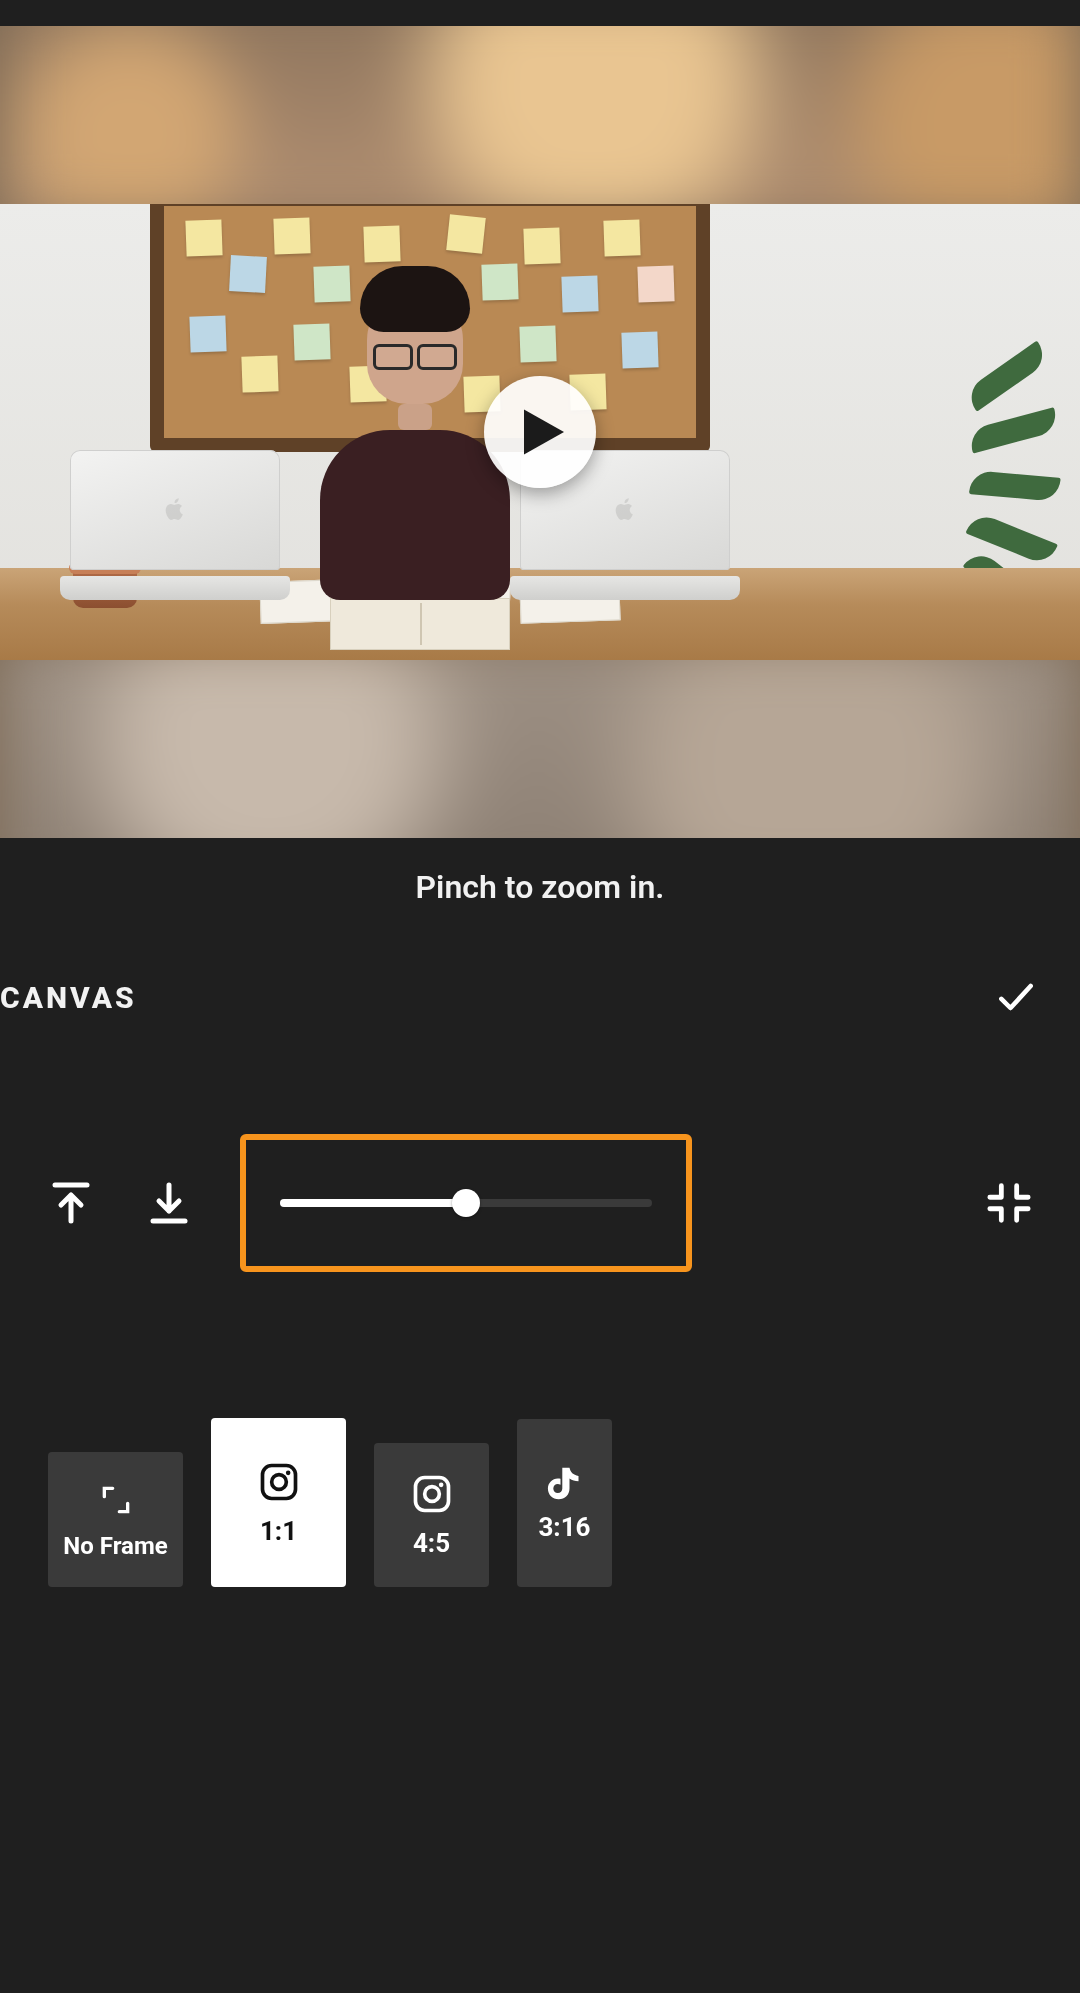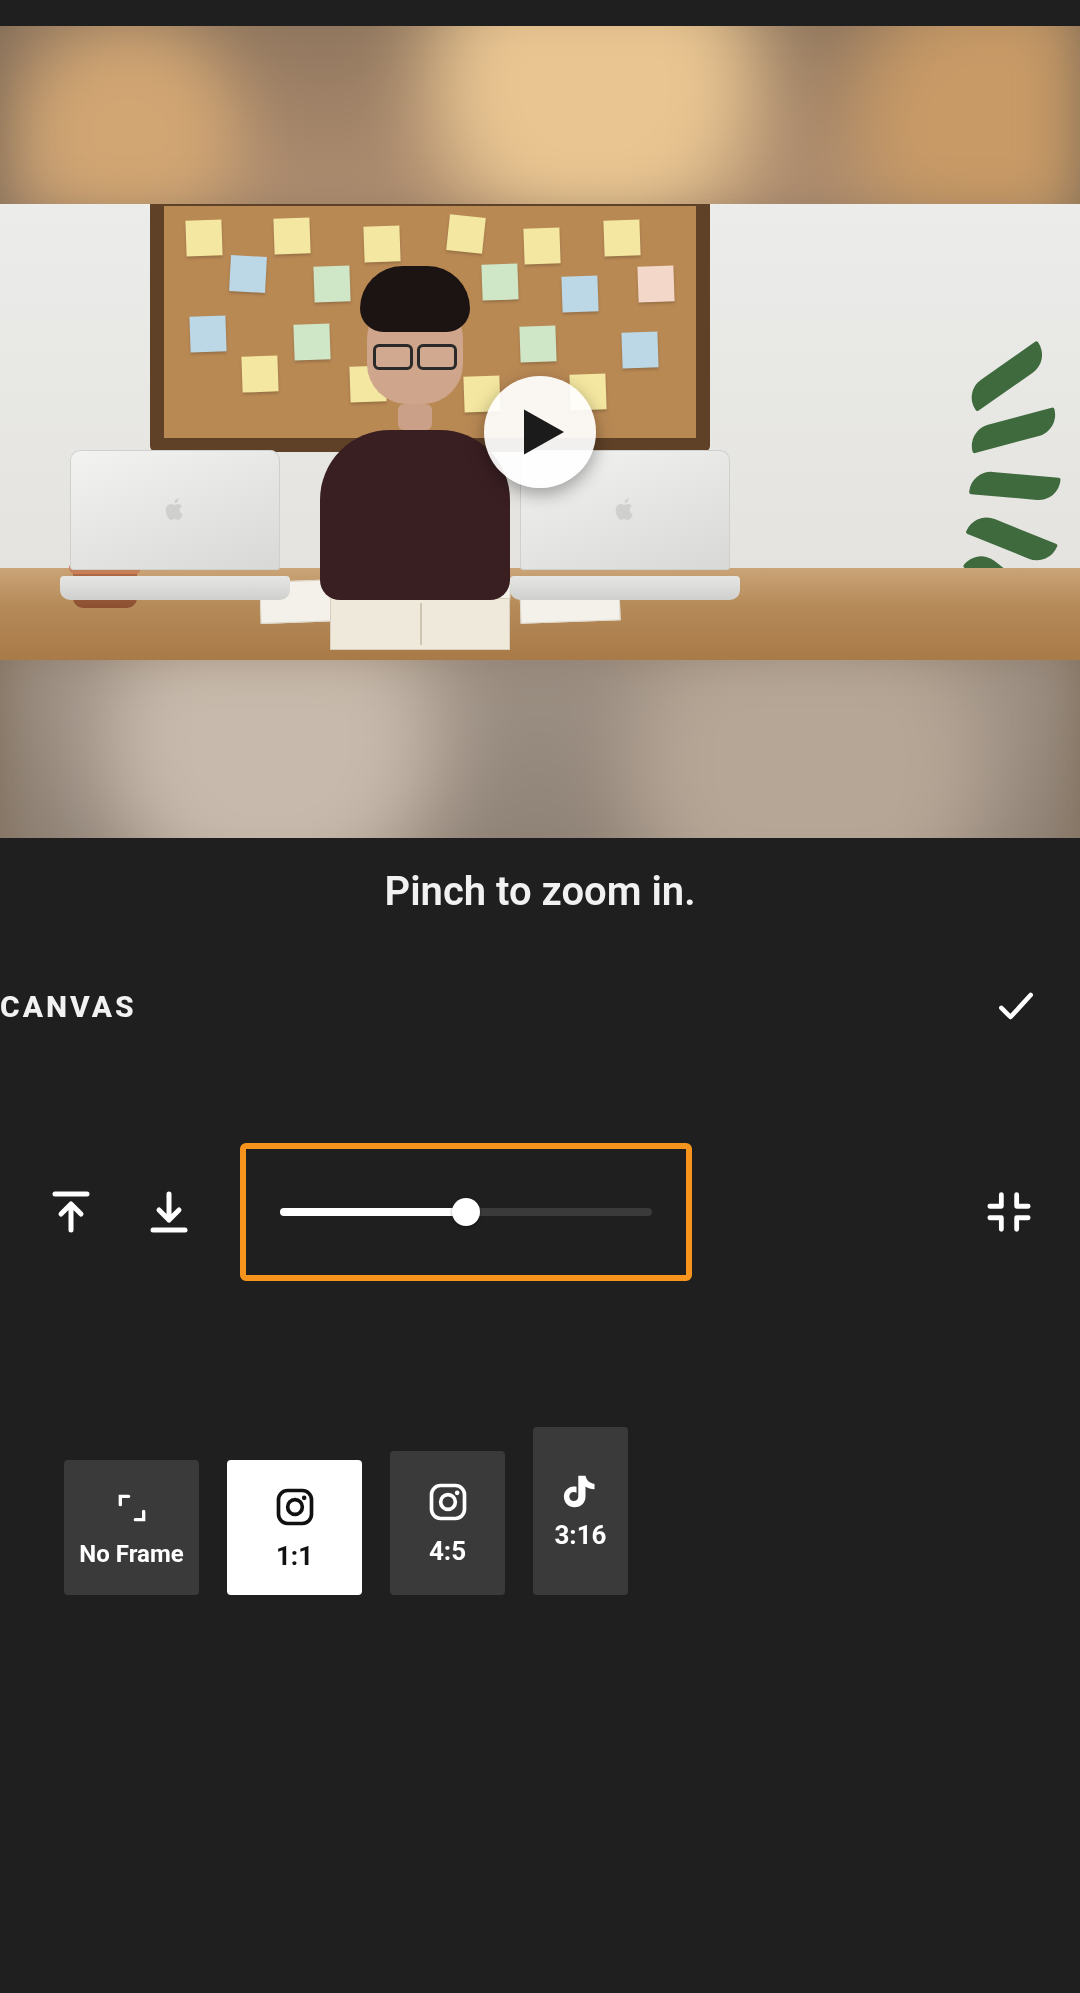--- a/index.html
+++ b/index.html
@@ -47,41 +47,41 @@
     .torso{position:absolute;left:20px;right:20px;bottom:0;height:170px;background:#3a1f22;border-radius:70px 70px 20px 20px;}
     .neck{position:absolute;left:50%;bottom:170px;transform:translateX(-50%);width:34px;height:26px;background:#caa188;border-radius:6px;}
     .head{position:absolute;left:50%;bottom:196px;transform:translateX(-50%);width:96px;height:112px;background:#cfa58c;border-radius:48px 48px 40px 40px;}
     .hair{position:absolute;left:50%;bottom:268px;transform:translateX(-50%);width:110px;height:66px;background:#1c1412;border-radius:54px 54px 30px 30px;}
     .glasses{position:absolute;left:50%;bottom:236px;transform:translateX(-50%);width:84px;height:20px;}
     .glasses:before,.glasses:after{content:"";position:absolute;top:0;width:34px;height:20px;border:3px solid #2a2a2a;border-radius:6px;background:rgba(255,255,255,.05);} 
     .glasses:before{left:0;} .glasses:after{right:0;}
     .play-btn{position:absolute;left:50%;top:50%;width:112px;height:112px;transform:translate(-50%,-50%);border-radius:50%;background:rgba(255,255,255,.92);display:flex;align-items:center;justify-content:center;box-shadow:0 6px 18px rgba(0,0,0,.35);}    
     .play-btn svg{width:40px;height:46px;margin-left:8px;}
     
-    .hint{flex:0 0 auto;padding:30px 0 46px;text-align:center;font-size:40px;font-weight:600;color:#f1f1f1;}
+    .hint{flex:0 0 auto;padding:30px 0 46px;text-align:center;font-size:32px;font-weight:600;color:#f1f1f1;}
     
     .canvas-header{position:relative;flex:0 0 auto;height:90px;display:flex;align-items:center;}
     .canvas-title{font-size:30px;font-weight:800;letter-spacing:3px;color:#f2f2f2;}
     .confirm{position:absolute;right:36px;top:50%;transform:translateY(-50%);width:56px;height:56px;display:flex;align-items:center;justify-content:center;}
     
     .slider-row{flex:0 0 auto;display:flex;align-items:center;height:210px;margin-top:56px;padding:0 26px;gap:8px;}
     .icon-btn{width:90px;height:90px;display:flex;align-items:center;justify-content:center;color:#f4f4f4;}
     .slider-wrap{flex:0 0 auto;width:452px;height:138px;border:6px solid #f7941d;border-radius:6px;display:flex;align-items:center;padding:0 34px;margin:0 18px;}
     .slider{position:relative;width:100%;height:8px;}
     .track-bg{position:absolute;inset:0;border-radius:4px;background:#3a3a3a;}
     .track-fill{position:absolute;left:0;top:0;bottom:0;border-radius:4px;background:#fff;}
     .thumb{position:absolute;top:50%;width:28px;height:28px;border-radius:50%;background:#fff;transform:translate(-50%,-50%);box-shadow:0 1px 3px rgba(0,0,0,.4);}    
     
-    .ratios{flex:0 0 auto;display:flex;align-items:flex-end;gap:28px;padding:110px 28px 0 48px;overflow:hidden;margin-left:16px;}
+    .ratios{flex:0 0 auto;display:flex;align-items:flex-end;gap:28px;padding:110px 28px 0 48px;overflow:hidden;}
     .chip{background:#3a3a3a;color:#fff;display:flex;flex-direction:column;align-items:center;justify-content:center;border-radius:4px;}
     .chip.selected{background:#fff;color:#111;}
     .chip .lbl{font-size:26px;font-weight:700;margin-top:12px;text-align:center;}
     .chip .ic{display:flex;align-items:center;justify-content:center;}
     .chip-noframe{width:135px;height:135px;} .chip-noframe .lbl{font-size:24px;}
-    .chip-11{width:135px;height:135px;justify-content:center;} .chip-45{width:115px;height:144px;} .chip-169{width:168px;height:95px;} .chip-916{width:95px;height:168px;}
+    .chip-11{width:135px;height:169px;justify-content:center;} .chip-45{width:115px;height:144px;} .chip-169{width:168px;height:95px;} .chip-916{width:95px;height:168px;}
     .chip-169 .lbl,.chip-916 .lbl{margin-top:8px;}
     .chip-noframe .ic svg{width:40px;height:40px;} .chip-11 .ic svg,.chip-45 .ic svg{width:44px;height:44px;}
     .chip-169 .ic svg{width:54px;height:38px;} .chip-916 .ic svg{width:36px;height:40px;}
   </style>
 </head>
 <body>
 
 <div class="app">
   <div class="status-bar"></div>
 

